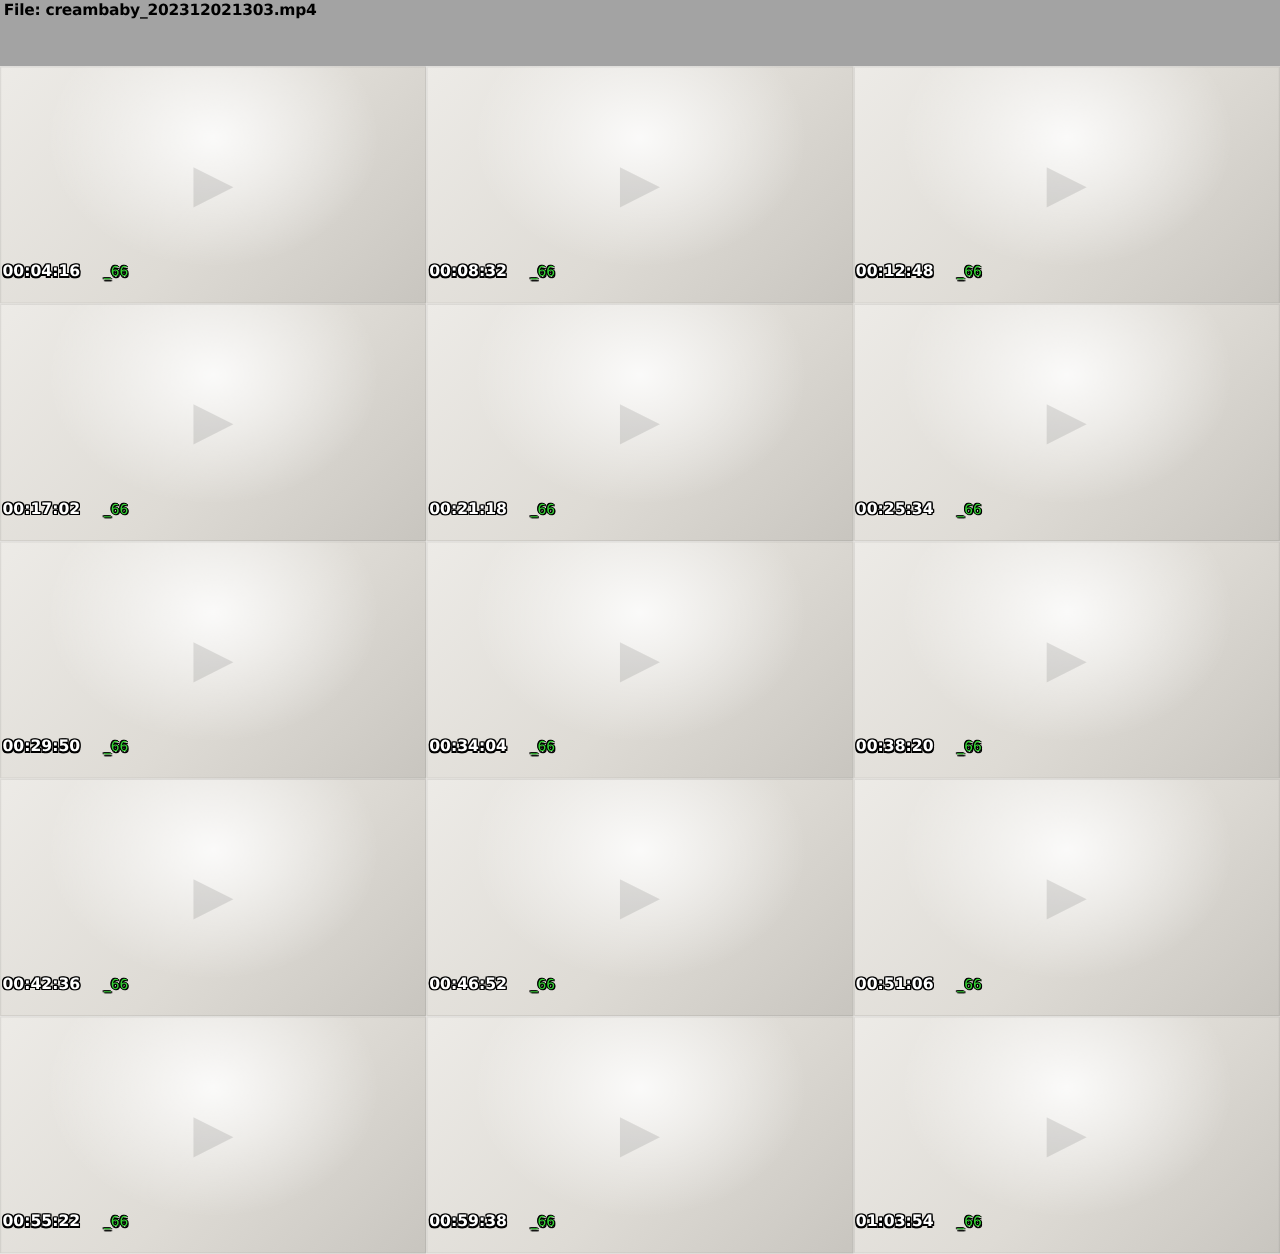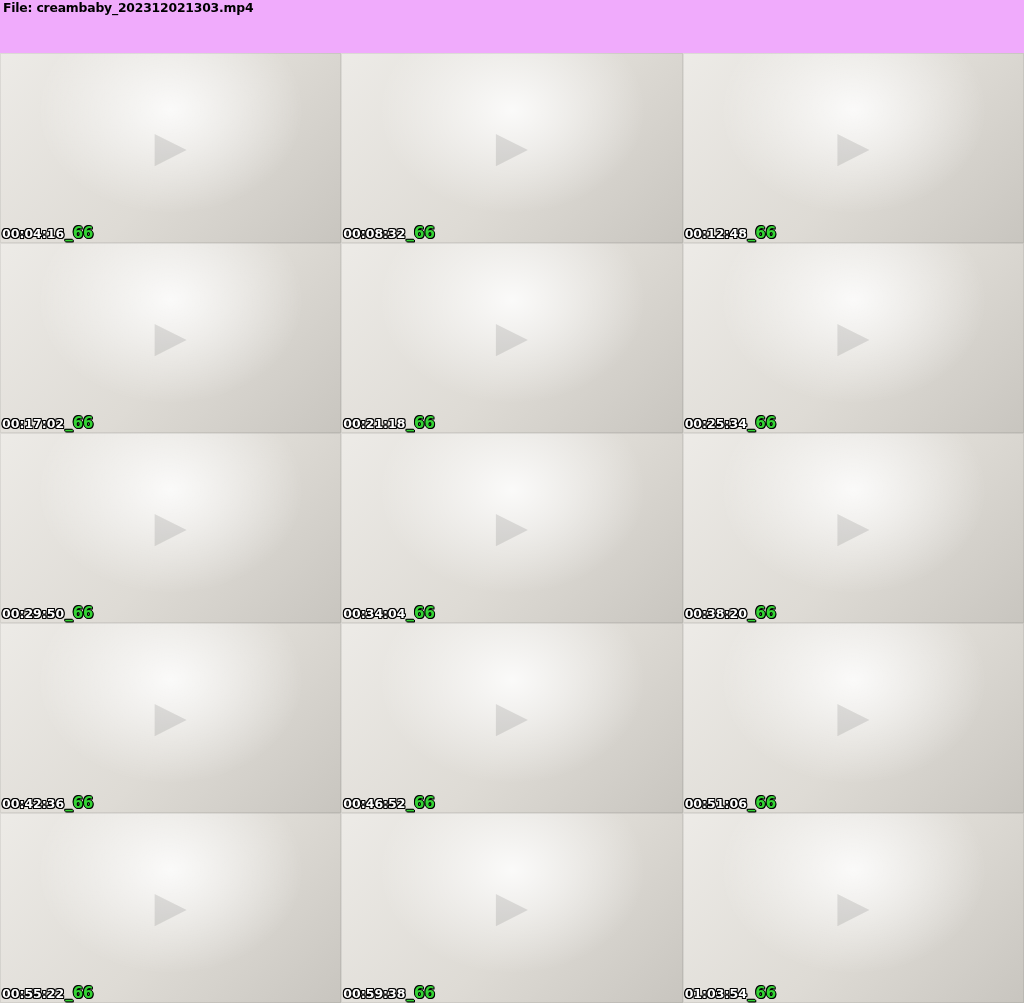--- a/index.html
+++ b/index.html
@@ -9,21 +9,21 @@
     font-family: "DejaVu Sans", sans-serif;
     overflow: hidden;
   }
   .sheet { width: 1024px; height: 1003px; display: flex; flex-direction: column; }
 
   
   .meta-header {
     height: 53px;
     box-sizing: border-box;
     padding: 1px 3px 0 3px;
-    background: #f0abfc;
+    background: #a3a3a3;
     color: #000000;
   }
   .meta-line {
     display: block;
     font-weight: bold;
     font-size: 12.4px;
     line-height: 13px;
     white-space: nowrap;
     letter-spacing: -0.2px;
   }
@@ -46,37 +46,37 @@
   .ph-icon {
     position: absolute;
     top: 50%; left: 50%;
     transform: translate(-50%, -54%);
     font-size: 42px;
     color: rgba(0,0,0,0.10);
     user-select: none;
   }
   .ts-overlay {
     position: absolute;
-    left: 2px; bottom: 1px;
+    left: 2px; bottom: 19px;
     display: flex;
     align-items: baseline;
     white-space: nowrap;
   }
   .ts-label {
     font-weight: bold;
     font-size: 12.5px;
     color: #ffffff;
     text-shadow:
       -1px 0 #000, 1px 0 #000, 0 -1px #000, 0 1px #000,
       1px 1px #000, -1px -1px #000, 1px -1px #000, -1px 1px #000;
   }
   .ts-badge {
-    font-weight: bold;
-    font-size: 15px;
-    margin-left: 1px;
+    font-weight: normal;
+    font-size: 11px;
+    margin-left: 19px;
     text-shadow:
       -1px 0 #000, 1px 0 #000, 0 -1px #000, 0 1px #000,
       1px 1px #000, -1px -1px #000;
   }
 </style>
 </head>
 <body>
 
 <div class="sheet">
 

